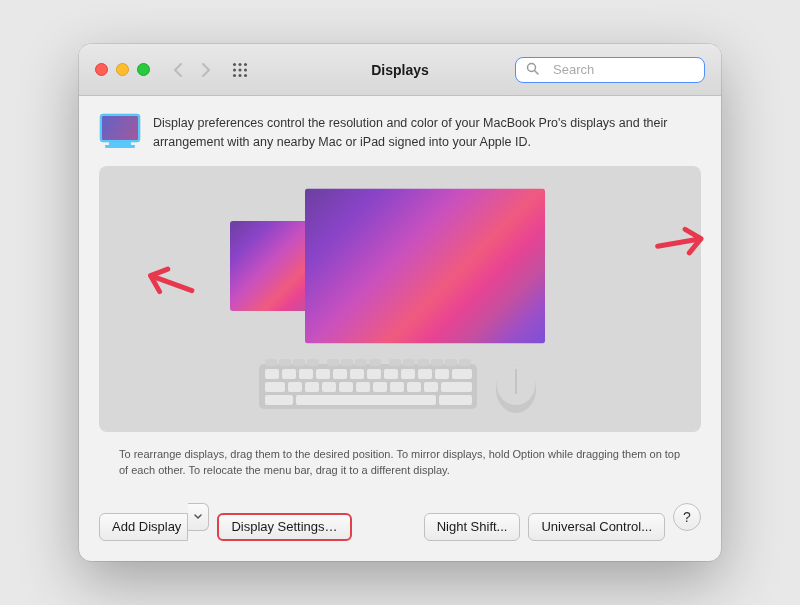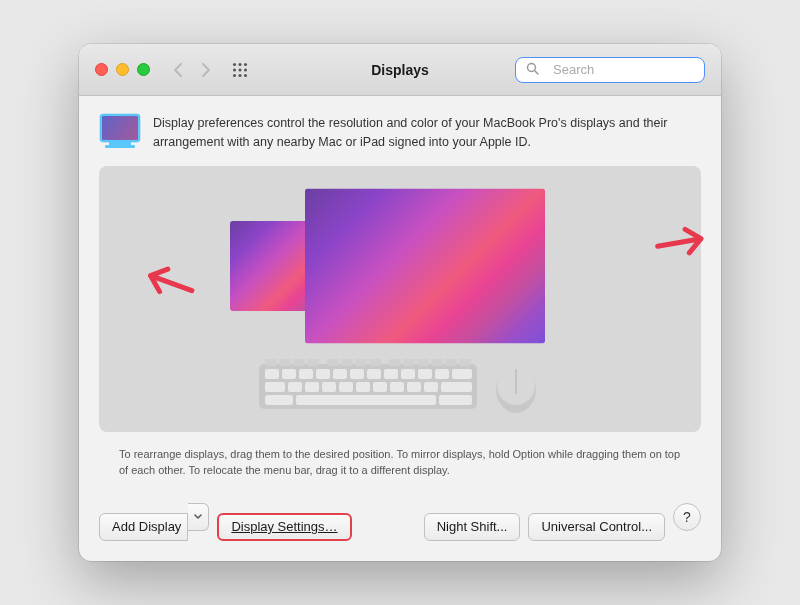--- a/index.html
+++ b/index.html
@@ -288,21 +288,20 @@
     }
 
     .add-display-group .btn-add-display {
       border-radius: 6px 0 0 6px;
     }
 
     .btn-display-settings {
       border: 2px solid #e0414a;
       background: linear-gradient(to bottom, #fafafa, #ebebeb);
       font-weight: 400;
-      text-decoration: underline;
     }
 
     .spacer { flex: 1; }
 
     .question-btn {
       width: 28px;
       height: 28px;
       border-radius: 50%;
       border: 0.5px solid #c0c0c0;
       background: linear-gradient(to bottom, #fafafa, #ebebeb);

